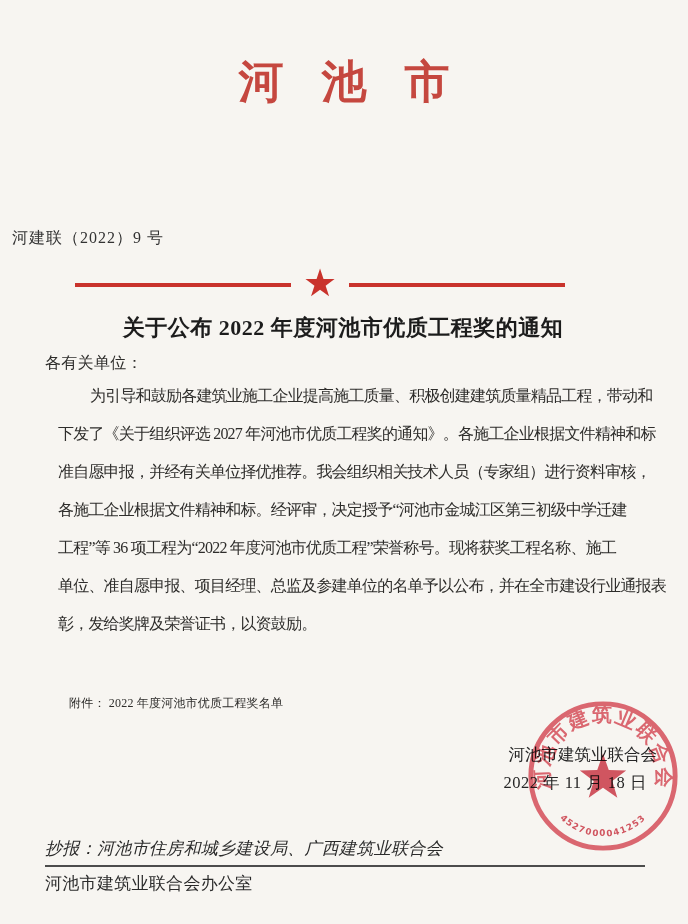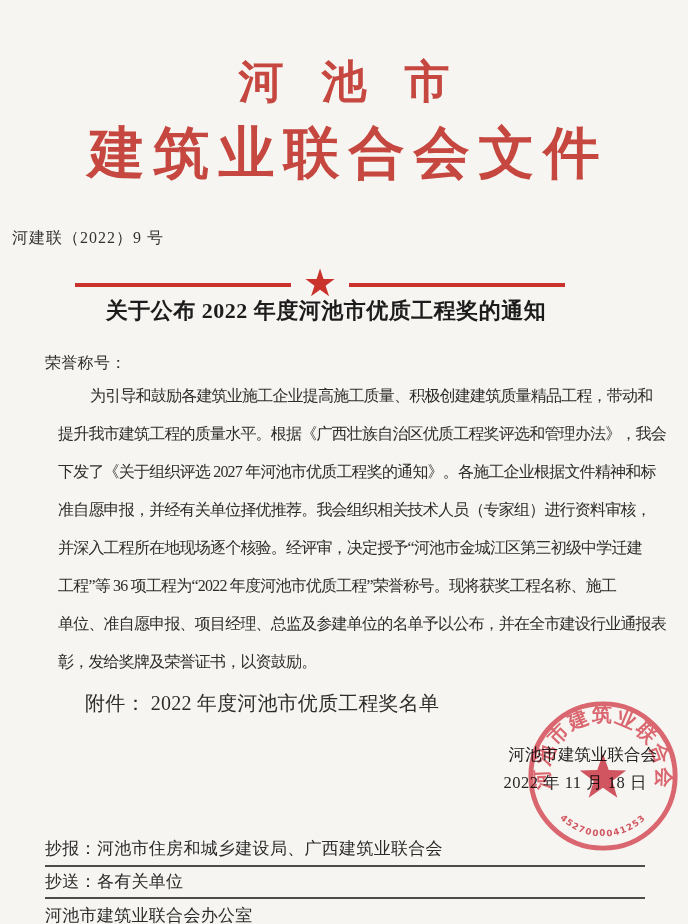--- a/index.html
+++ b/index.html
@@ -52,36 +52,36 @@
   .divider .star{
     font-size:38px;line-height:30px;color:var(--divider_red);
     margin:0 12px;transform:translateY(-2px);
     font-family:"DejaVu Sans",sans-serif;
   }
   
   .title{
     position:absolute;top:296px;left:0;width:652px;
     text-align:center;
     font-size:22px;font-weight:bold;color:var(--title_black);
-    letter-spacing:0.5px;white-space:nowrap;margin:0;
+    letter-spacing:0.5px;white-space:nowrap;margin:17px;
   }
   
   .salutation{
     position:absolute;left:45px;top:344px;
     font-size:16px;line-height:38px;letter-spacing:0.3px;
   }
   .body{
     position:absolute;left:58px;top:377px;width:612px;
     font-size:16px;line-height:38px;letter-spacing:-0.8px;
   }
   .body .line{white-space:nowrap;}
   .body .indent{text-indent:2em;}
   .attachment{
     position:absolute;left:45px;top:684px;
-    font-size:20px;line-height:38px;text-indent:2em;letter-spacing:0.2px;
+    font-size:12px;line-height:38px;text-indent:2em;letter-spacing:0.2px;
     white-space:nowrap;
   }
   
   .signature{
     position:absolute;right:31px;top:741px;
     text-align:right;font-size:16.5px;line-height:28px;
     color:#262626;white-space:nowrap;
   }
   .signature .sig-date{padding-right:10px;letter-spacing:0.5px;}
   
@@ -100,50 +100,48 @@
     font-size:9px;font-weight:bold;fill:var(--seal_dark);
     letter-spacing:1.3px;
     font-family:"DejaVu Sans",sans-serif;
   }
   
   .footer{
     position:absolute;left:45px;top:836px;width:600px;
     font-size:17px;color:#2b2b2b;letter-spacing:0.3px;
   }
   .f-row{white-space:nowrap;}
-  .f-row.r1{padding:1px 0 5px;border-bottom:2px solid var(--rule_gray);}
+  .f-row.r1{padding:1px 0 5px;border-bottom:2px solid var(--rule_gray);font-style:italic;}
   .f-row.r2{padding:3px 0 4px;border-bottom:2px solid var(--rule_gray);}
   .f-row.r3{padding:5px 0 0;}
 </style>
 </head>
 <body>
 
 <div class="page">
 
   <div class="org-small">河池市</div>
-  <div class="org-big">建筑业联合会文件</div>
 
   <div class="doc-number">河建联（2022）9 号</div>
 
   <div class="divider">
     <span class="seg"></span>
     <span class="star">★</span>
     <span class="seg"></span>
   </div>
 
   <h1 class="title">关于公布 2022 年度河池市优质工程奖的通知</h1>
 
-  <div class="salutation">荣誉称号：</div>
+  <div class="salutation">各有关单位：</div>
 
   <div class="body">
     <div class="line indent">为引导和鼓励各建筑业施工企业提高施工质量、积极创建建筑质量精品工程，带动和</div>
-    <div class="line">提升我市建筑工程的质量水平。根据《广西壮族自治区优质工程奖评选和管理办法》，我会</div>
     <div class="line">下发了《关于组织评选 2027 年河池市优质工程奖的通知》。各施工企业根据文件精神和标</div>
     <div class="line">准自愿申报，并经有关单位择优推荐。我会组织相关技术人员（专家组）进行资料审核，</div>
-    <div class="line">并深入工程所在地现场逐个核验。经评审，决定授予“河池市金城江区第三初级中学迁建</div>
+    <div class="line">各施工企业根据文件精神和标。经评审，决定授予“河池市金城江区第三初级中学迁建</div>
     <div class="line">工程”等 36 项工程为“2022 年度河池市优质工程”荣誉称号。现将获奖工程名称、施工</div>
     <div class="line">单位、准自愿申报、项目经理、总监及参建单位的名单予以公布，并在全市建设行业通报表</div>
     <div class="line">彰，发给奖牌及荣誉证书，以资鼓励。</div>
   </div>
 
   <div class="attachment">附件： 2022 年度河池市优质工程奖名单</div>
 
   <div class="signature">
     <div>河池市建筑业联合会</div>
     <div class="sig-date">2022 年 11 月 18 日</div>
@@ -157,17 +155,16 @@
     <text class="seal-text" text-anchor="middle">
       <textPath href="#sealArcTop" startOffset="50%">河池市建筑业联合会</textPath>
     </text>
     <text class="seal-num" text-anchor="middle">
       <textPath href="#sealArcBottom" startOffset="50%">4527000041253</textPath>
     </text>
   </svg>
 
   <div class="footer">
     <div class="f-row r1">抄报：河池市住房和城乡建设局、广西建筑业联合会</div>
-    <div class="f-row r2">抄送：各有关单位</div>
     <div class="f-row r3">河池市建筑业联合会办公室</div>
   </div>
 
 </div>
 
 </body></html>

